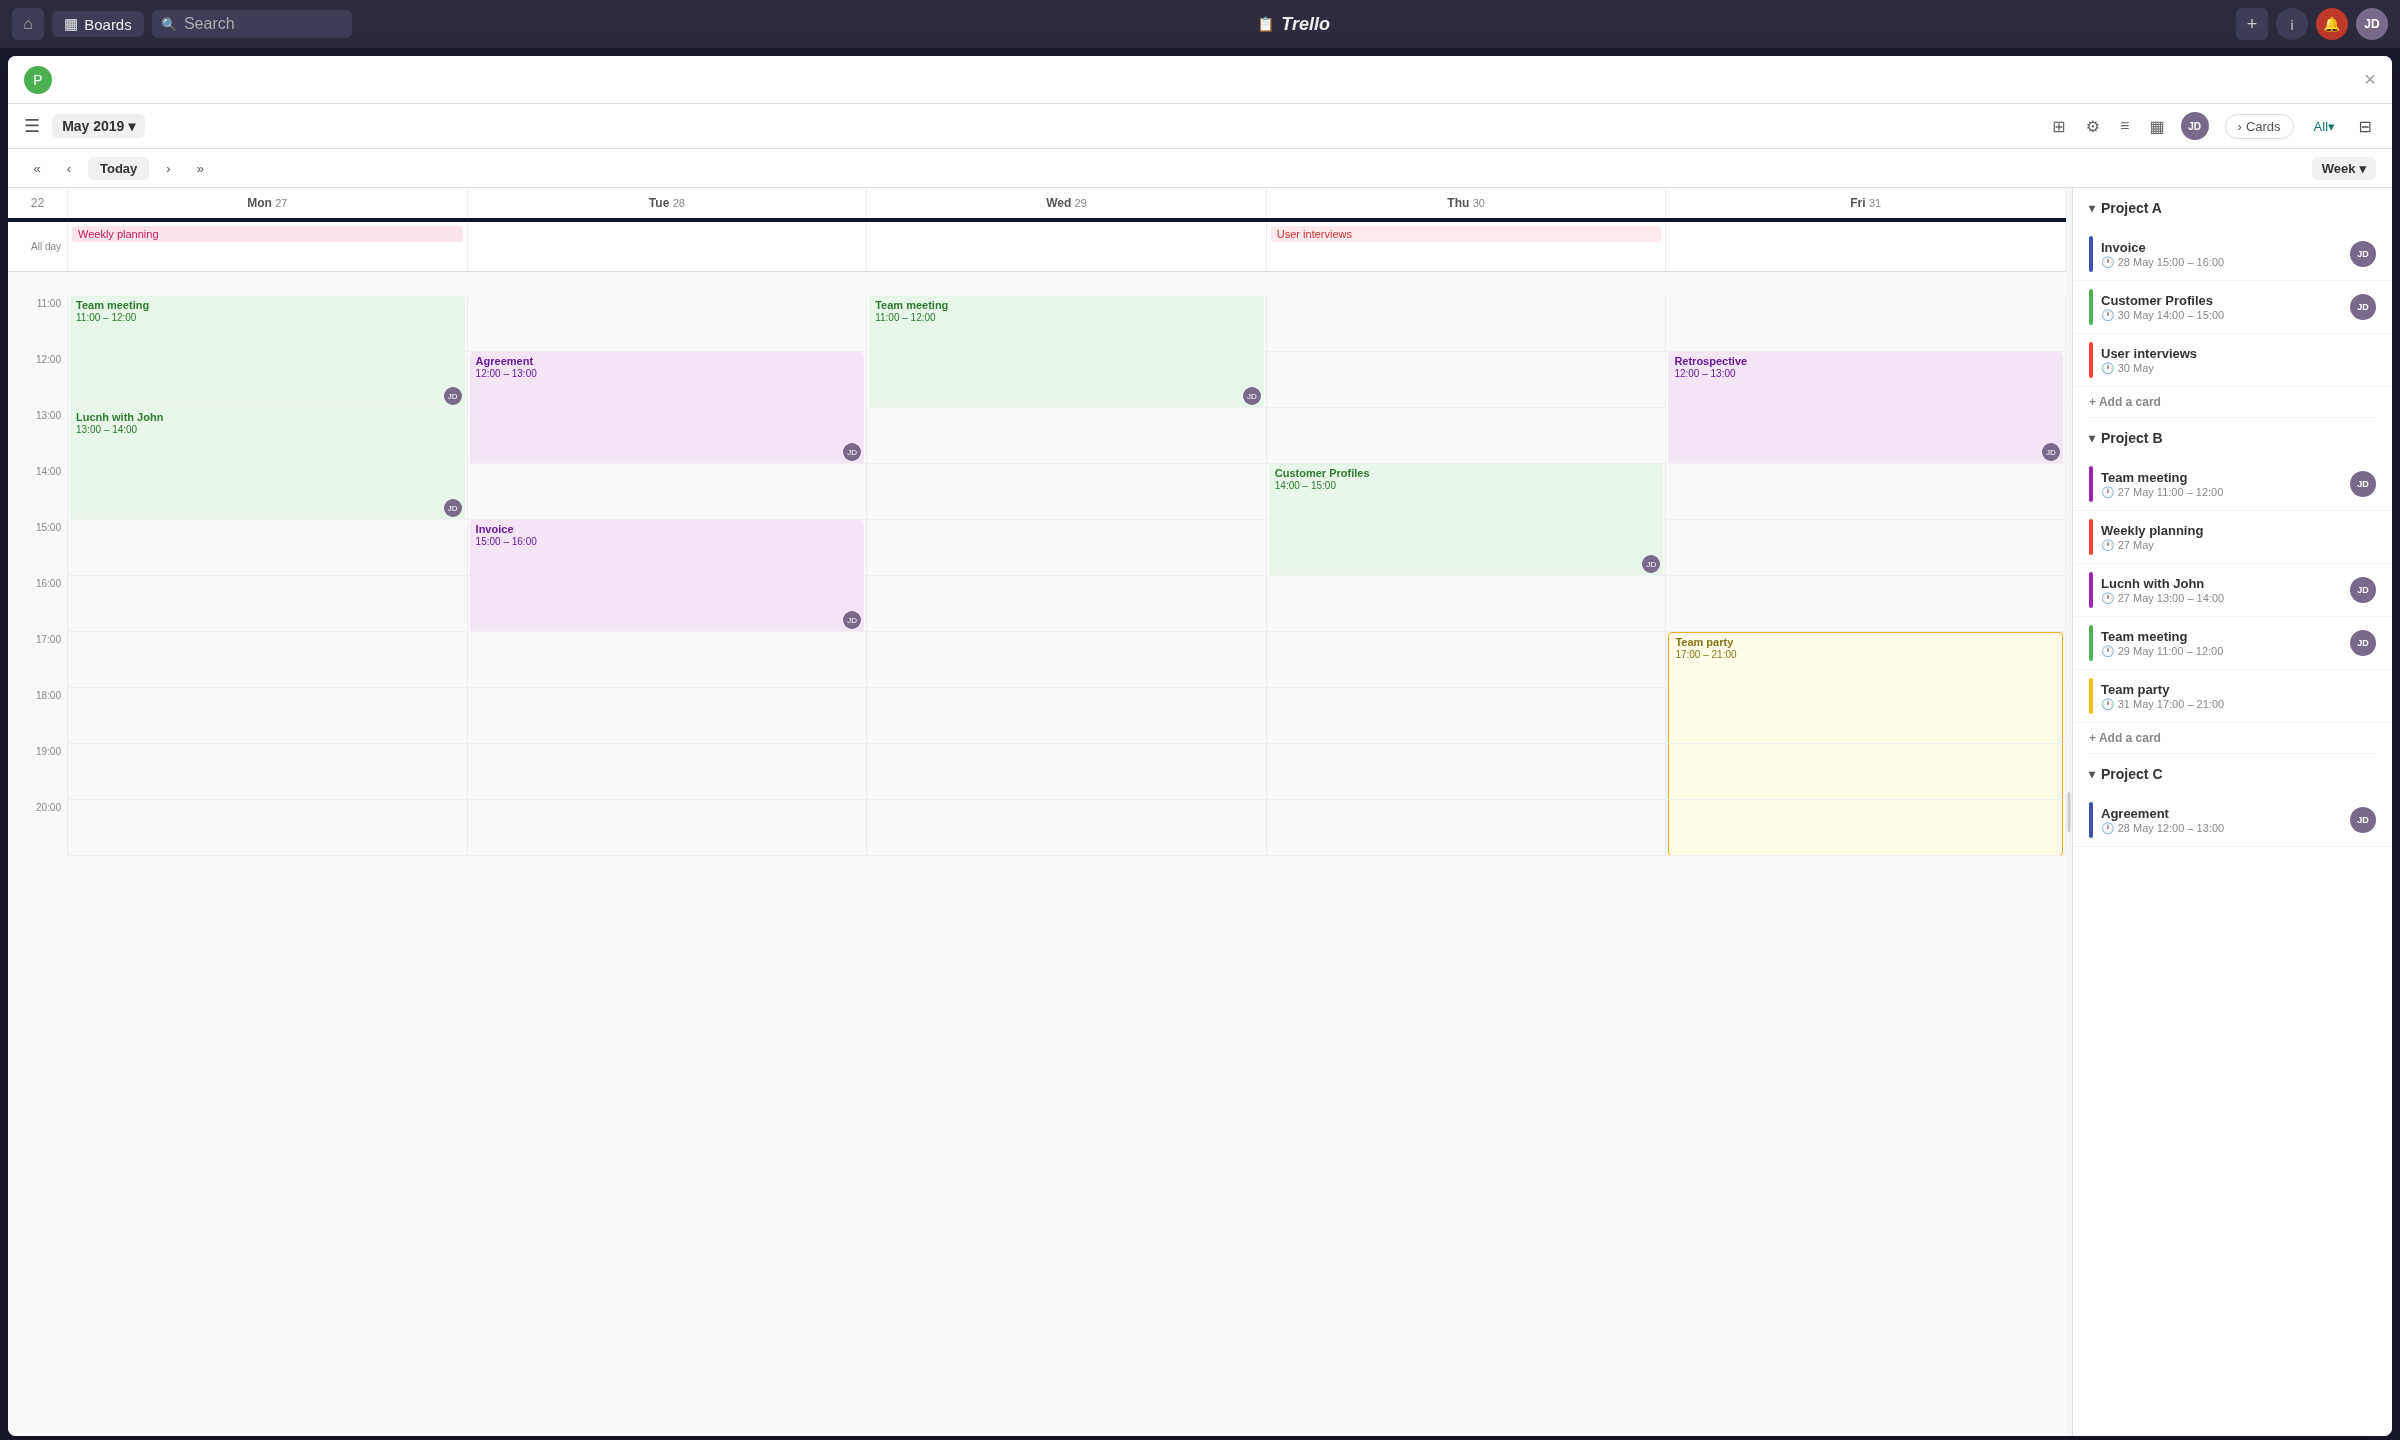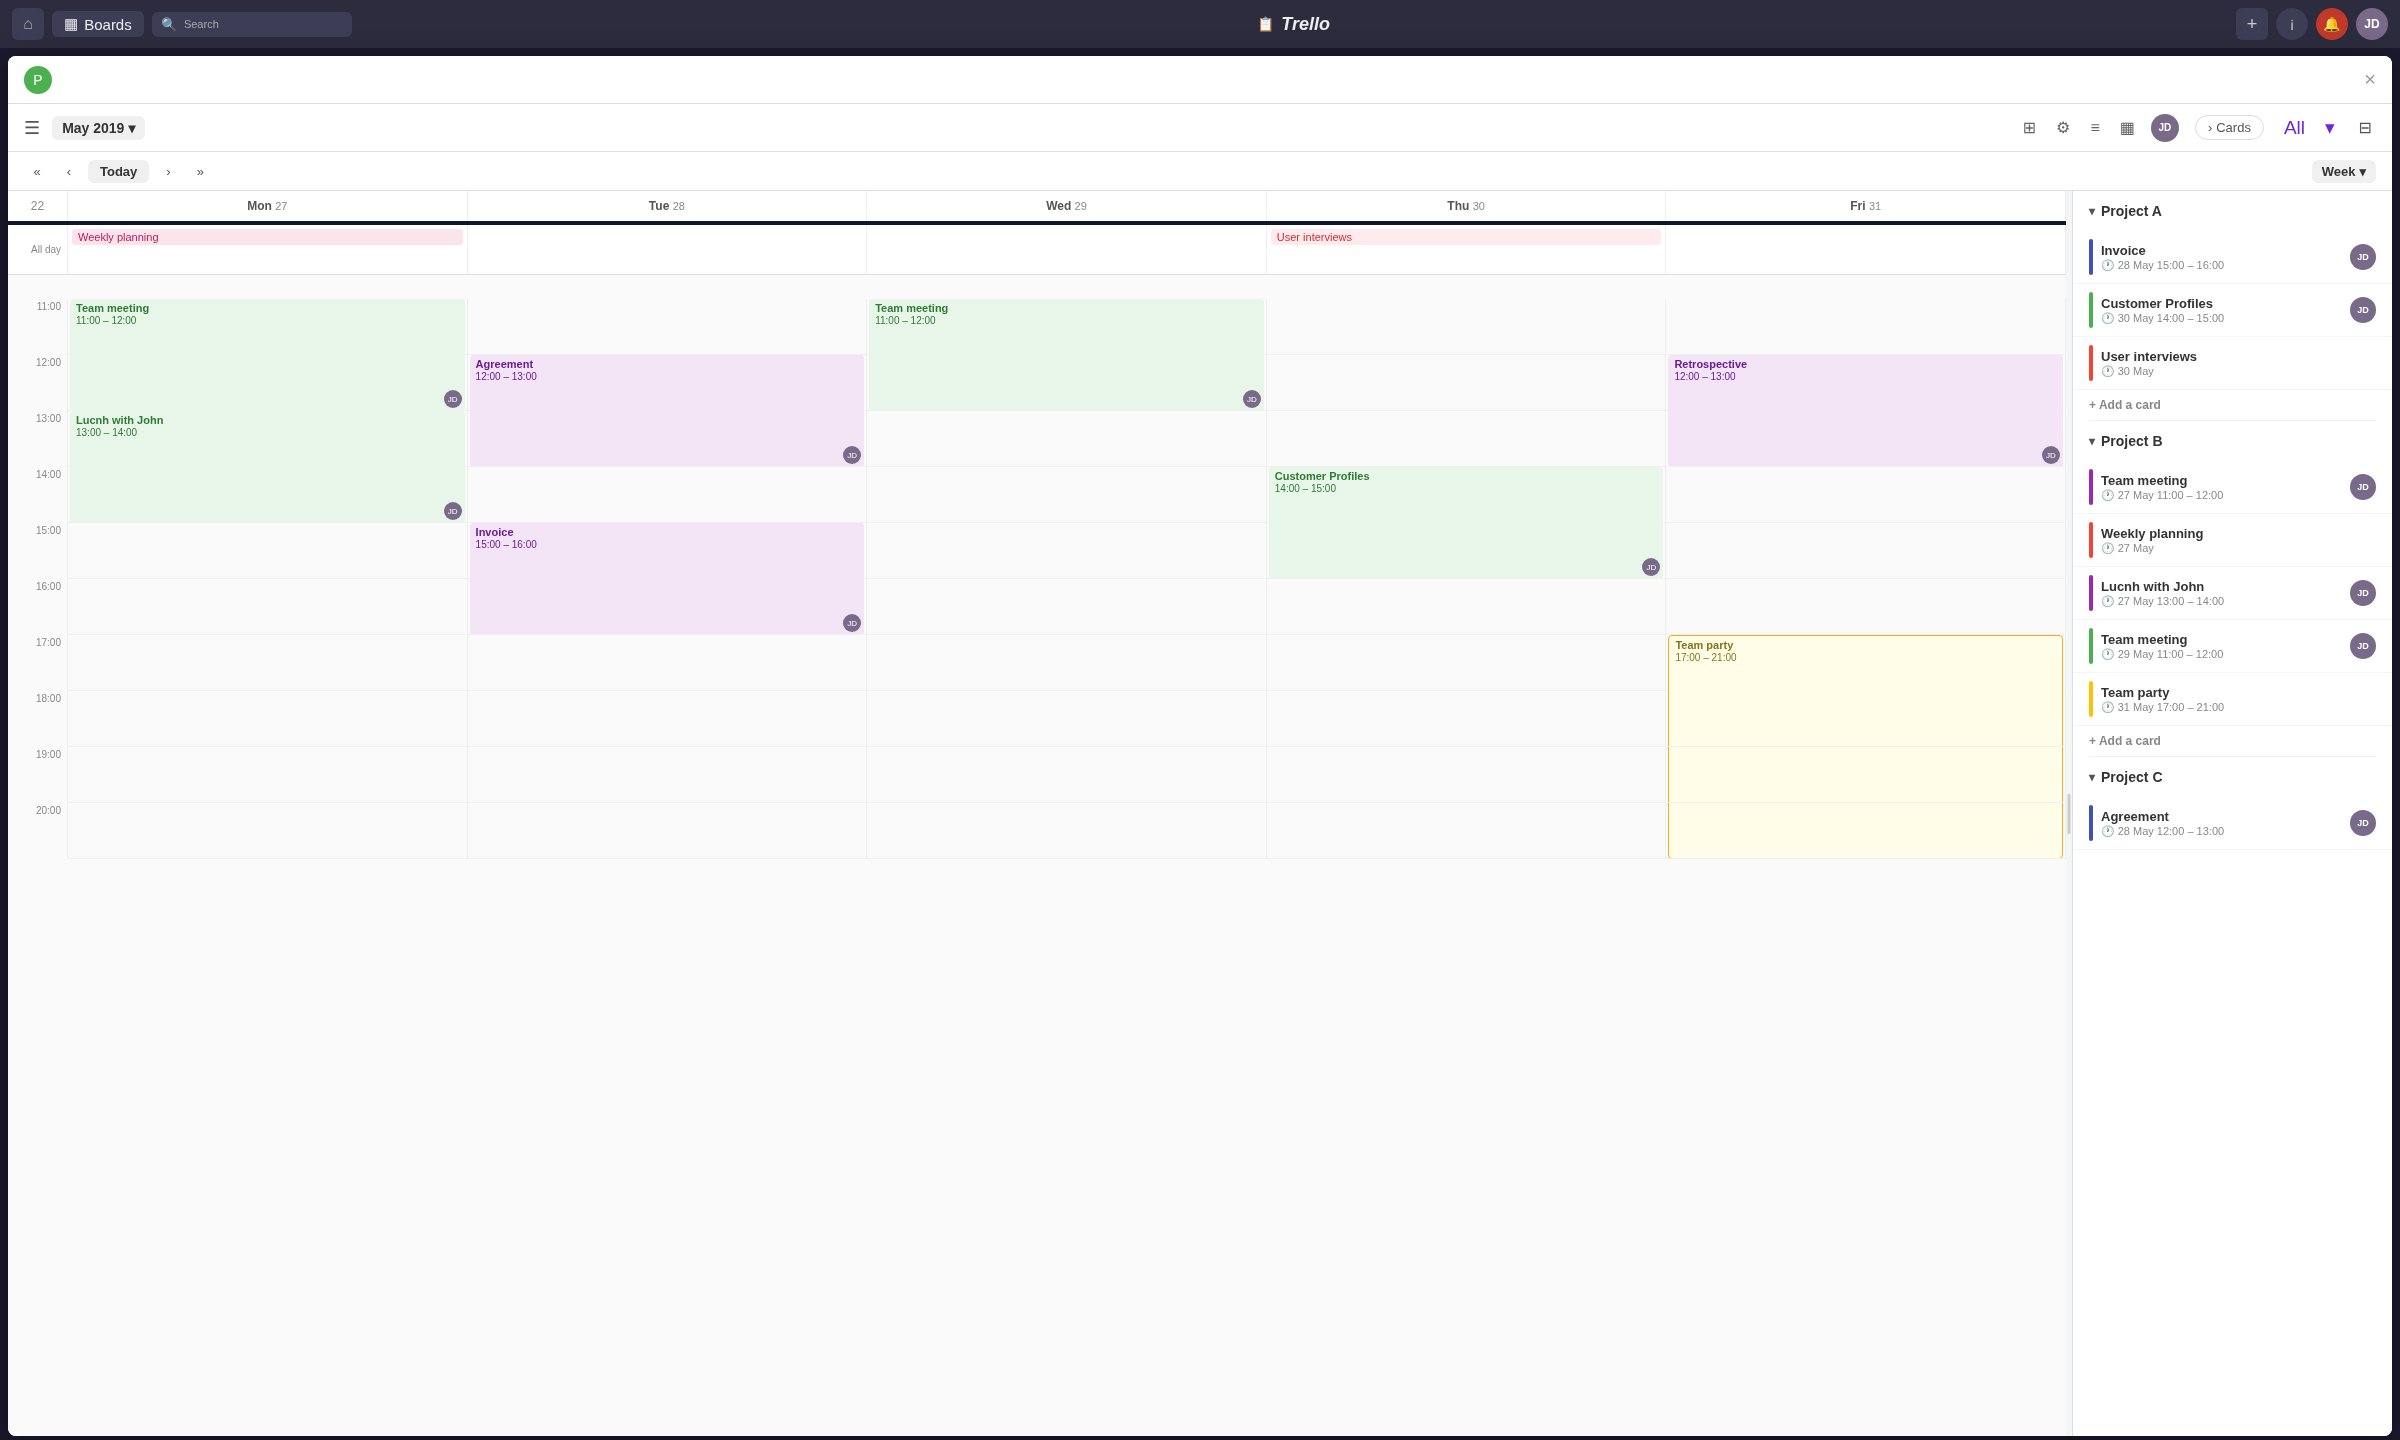--- a/index.html
+++ b/index.html
@@ -29,21 +29,21 @@
     .modal-close { color: #999; cursor: pointer; font-size: 20px; margin-left: auto; }
 
     
     #toolbar { display: flex; align-items: center; padding: 8px 16px; background: white; border-bottom: 1px solid #e0e0e0; gap: 12px; }
     .tb-hamburger { font-size: 18px; color: #555; cursor: pointer; }
     .month-selector { display: flex; align-items: center; gap: 4px; font-size: 14px; font-weight: 600; color: #333; cursor: pointer; background: #f0f0f0; padding: 4px 10px; border-radius: 6px; }
     .tb-sep { flex: 1; }
     .tb-btn { background: none; border: none; cursor: pointer; color: #666; font-size: 16px; display: flex; align-items: center; padding: 4px; border-radius: 4px; }
     .avatar-sm { width: 28px; height: 28px; border-radius: 50%; background: #7a6a8a; display: flex; align-items: center; justify-content: center; color: white; font-size: 10px; font-weight: bold; }
     .cards-toggle { display: flex; align-items: center; gap: 4px; border: 1px solid #ddd; border-radius: 20px; padding: 4px 12px; font-size: 13px; color: #555; cursor: pointer; margin-left: 4px; }
-    .all-dropdown { display: flex; align-items: center; gap: 20px; font-size: 19px; color: #6d28d9; cursor: pointer; padding: 4px 8px; border-radius: 4px; }
+    .all-dropdown { display: flex; align-items: center; gap: 0; font-size: 13px; color: #0f766e; cursor: pointer; padding: 4px 8px; border-radius: 4px; }
     .view-toggle { color: #555; cursor: pointer; font-size: 16px; padding: 4px; }
 
     
     #nav-row { display: flex; align-items: center; padding: 6px 16px; background: white; border-bottom: 1px solid #e0e0e0; gap: 6px; }
     .nav-arrow { width: 26px; height: 26px; border-radius: 4px; display: flex; align-items: center; justify-content: center; cursor: pointer; color: #555; font-size: 13px; }
     .today-btn { padding: 4px 12px; border: none; background: #f0f0f0; border-radius: 6px; font-size: 13px; font-weight: 600; color: #333; cursor: pointer; }
     .week-selector { margin-left: auto; display: flex; align-items: center; gap: 4px; font-size: 13px; font-weight: 600; color: #333; cursor: pointer; background: #f0f0f0; padding: 4px 10px; border-radius: 6px; }
 
     
     #main { display: flex; flex: 1; overflow: hidden; }
@@ -111,21 +111,21 @@
 <body>
 
 <div id="topbar">
   <div class="tb-home">⌂</div>
   <div class="tb-boards">
     <span>▦</span>
     <span>Boards</span>
   </div>
   <div class="tb-search">
     <span>🔍</span>
-    <span style="font-size:11px;">Search</span>
+    <span style="font-size:16px;">Search</span>
   </div>
   <div class="tb-center">
     <span style="font-size:14px;">📋</span>
     <span style="font-style:italic;">Trello</span>
   </div>
   <div class="tb-right">
     <div class="tb-plus">+</div>
     <div class="tb-icon">ℹ</div>
     <div class="tb-icon tb-icon-bell">🔔</div>
     <div class="tb-avatar">JD</div>

